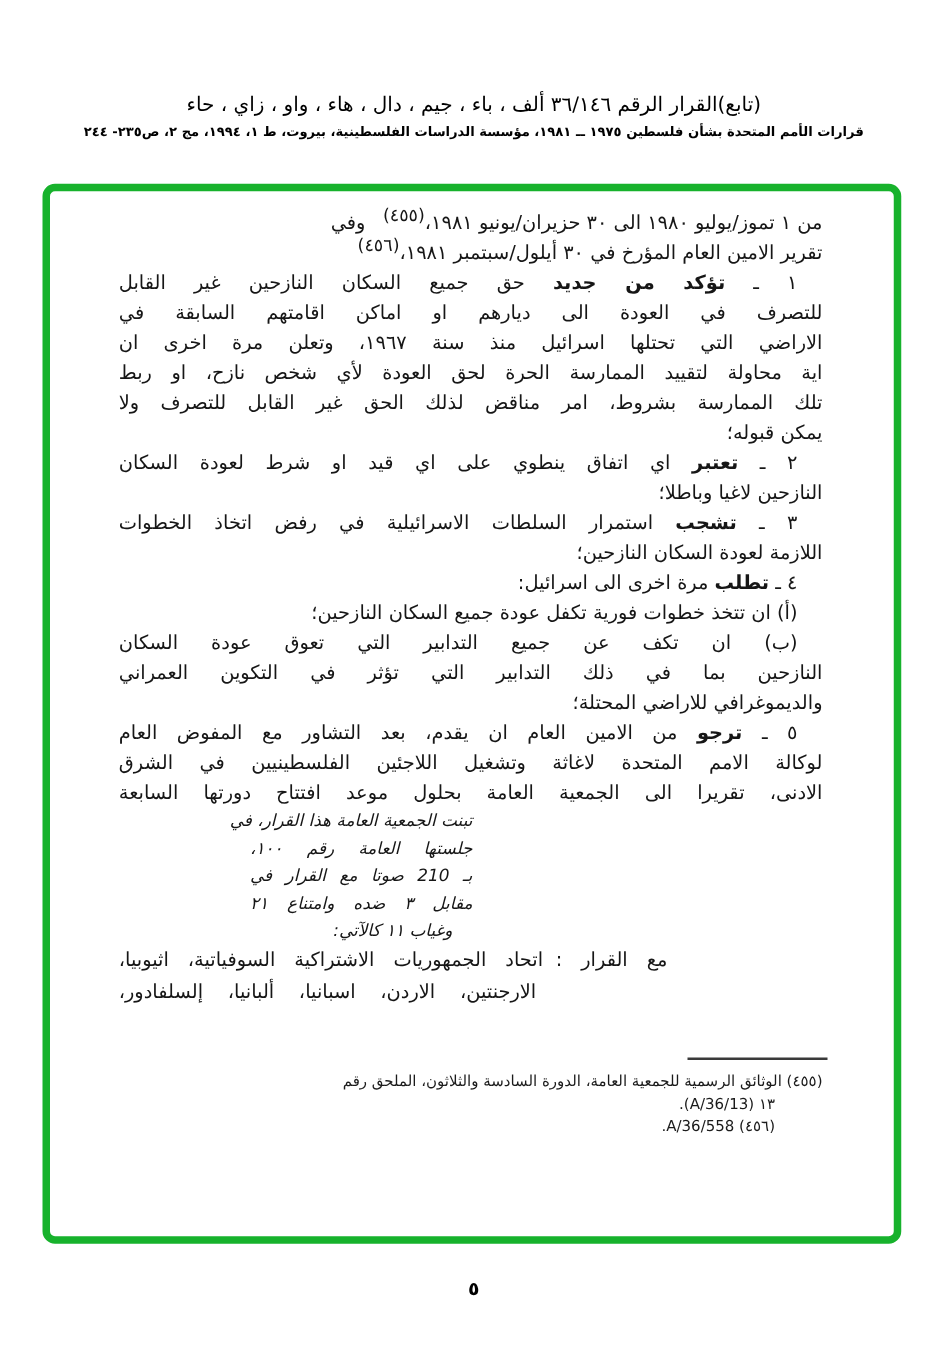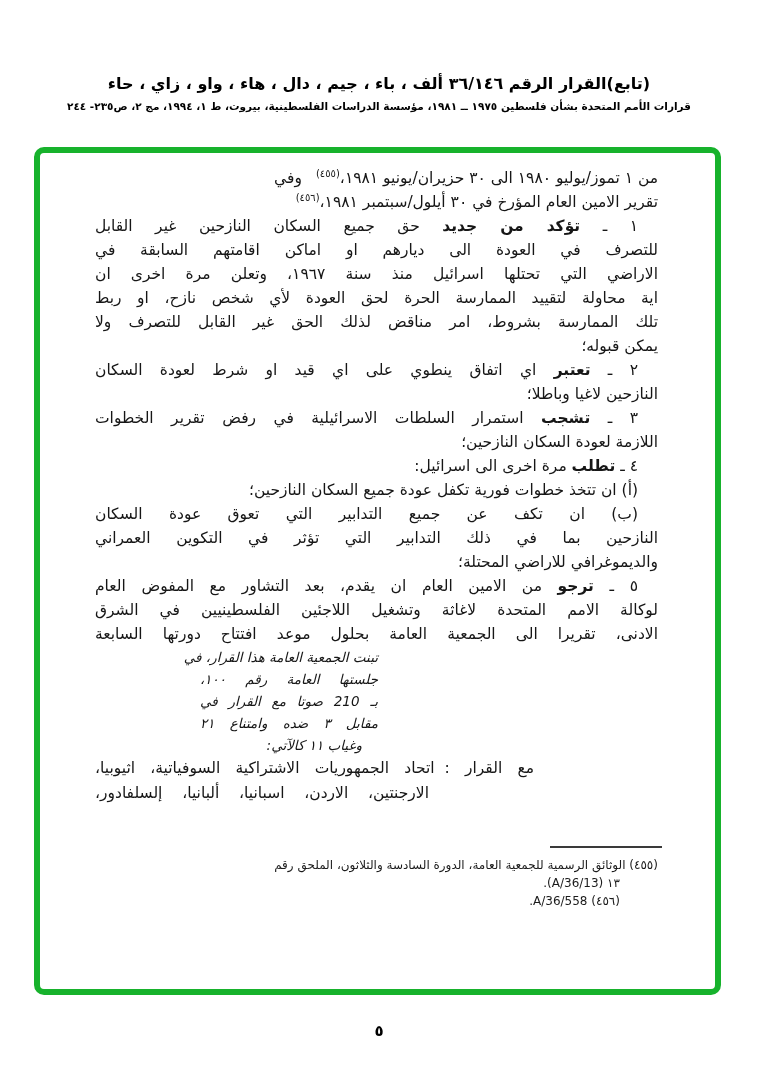--- a/index.html
+++ b/index.html
@@ -3,42 +3,42 @@
 <meta charset="utf-8">
 <style>
   html,body{margin:0;padding:0;background:#ffffff;}
   .page{
     position:relative;width:758px;height:1078px;background:#ffffff;overflow:hidden;
     font-family:"DejaVu Sans",sans-serif;color:#1b1b1b;
   }
   
   .hdr1{
     position:absolute;top:74px;left:0;right:0;text-align:center;
-    direction:rtl;font-weight:bold;font-size:16px;color:#000;
+    direction:rtl;font-weight:normal;font-size:16px;color:#000;
   }
   .hdr2{
     position:absolute;top:100px;left:0;right:0;text-align:center;
     direction:rtl;font-weight:bold;font-size:10.5px;color:#000;letter-spacing:0.2px;
   }
   
   .frame{
     position:absolute;left:34px;top:147px;width:687px;height:848px;
     border:6px solid #17b22c;border-radius:10px;box-sizing:border-box;
   }
   
   .textcol{
     position:absolute;left:95px;top:166px;width:563px;
     direction:rtl;font-size:15.5px;color:#161616;
   }
   .ln{height:24px;line-height:24px;text-align:right;}
   .j{text-align:justify;text-align-last:justify;}
   .ind{padding-right:20px;}
   .ind-sm{padding-right:14px;}
   .b{font-weight:bold;}
-  sup{font-size:10px;line-height:0;}
+  sup{font-size:14px;line-height:0;}
   .gapL{margin-right:14px;text-align:right;}
   
   .adopt{
     width:178px;margin:0 280px 0 0;font-size:13.5px;font-style:italic;color:#161616;
   }
   .aln{height:22px;line-height:22px;text-align:right;white-space:nowrap;}
   .aj{text-align:justify;text-align-last:justify;white-space:normal;}
   .acen{padding-right:16px;}
   
   .vote1{height:25px;line-height:25px;text-align:justify;text-align-last:justify;padding-right:124px;}
@@ -75,21 +75,21 @@
     <div class="ln j ind"><span>١ ـ </span><span class="b">تؤكد من جديد</span><span> حق جميع السكان النازحين غير القابل</span></div>
     <div class="ln j">للتصرف في العودة الى ديارهم او اماكن اقامتهم السابقة في</div>
     <div class="ln j">الاراضي التي تحتلها اسرائيل منذ سنة ١٩٦٧، وتعلن مرة اخرى ان</div>
     <div class="ln j">اية محاولة لتقييد الممارسة الحرة لحق العودة لأي شخص نازح، او ربط</div>
     <div class="ln j">تلك الممارسة بشروط، امر مناقض لذلك الحق غير القابل للتصرف ولا</div>
     <div class="ln">يمكن قبوله؛</div>
 
     <div class="ln j ind"><span>٢ ـ </span><span class="b">تعتبر</span><span> اي اتفاق ينطوي على اي قيد او شرط لعودة السكان</span></div>
     <div class="ln">النازحين لاغيا وباطلا؛</div>
 
-    <div class="ln j ind"><span>٣ ـ </span><span class="b">تشجب</span><span> استمرار السلطات الاسرائيلية في رفض تقرير الخطوات</span></div>
+    <div class="ln j ind"><span>٣ ـ </span><span class="b">تشجب</span><span> استمرار السلطات الاسرائيلية في رفض اتخاذ الخطوات</span></div>
     <div class="ln">اللازمة لعودة السكان النازحين؛</div>
 
     <div class="ln ind"><span>٤ ـ </span><span class="b">تطلب</span><span> مرة اخرى الى اسرائيل:</span></div>
     <div class="ln ind">(أ) ان تتخذ خطوات فورية تكفل عودة جميع السكان النازحين؛</div>
     <div class="ln j ind">(ب) ان تكف عن جميع التدابير التي تعوق عودة السكان</div>
     <div class="ln j">النازحين بما في ذلك التدابير التي تؤثر في التكوين العمراني</div>
     <div class="ln">والديموغرافي للاراضي المحتلة؛</div>
 
     <div class="ln j ind"><span>٥ ـ </span><span class="b">ترجو</span><span> من الامين العام ان يقدم، بعد التشاور مع المفوض العام</span></div>
     <div class="ln j">لوكالة الامم المتحدة لاغاثة وتشغيل اللاجئين الفلسطينيين في الشرق</div>

